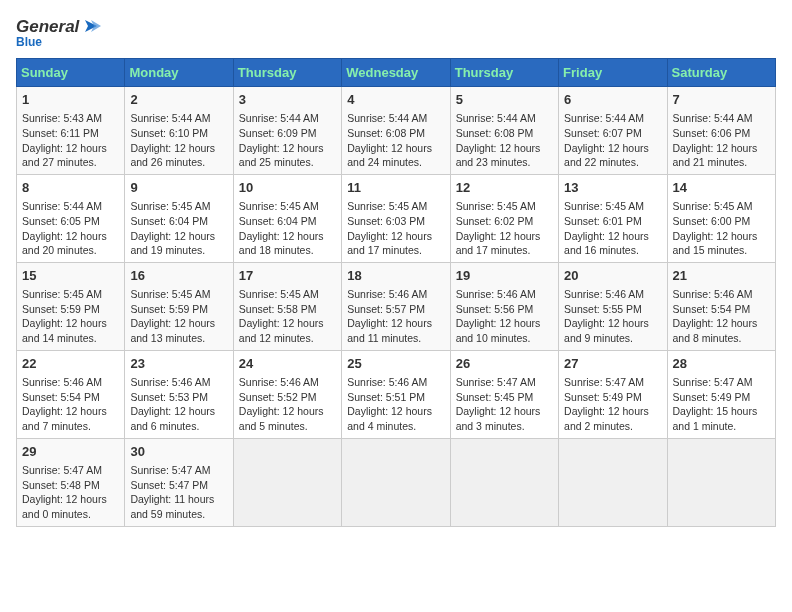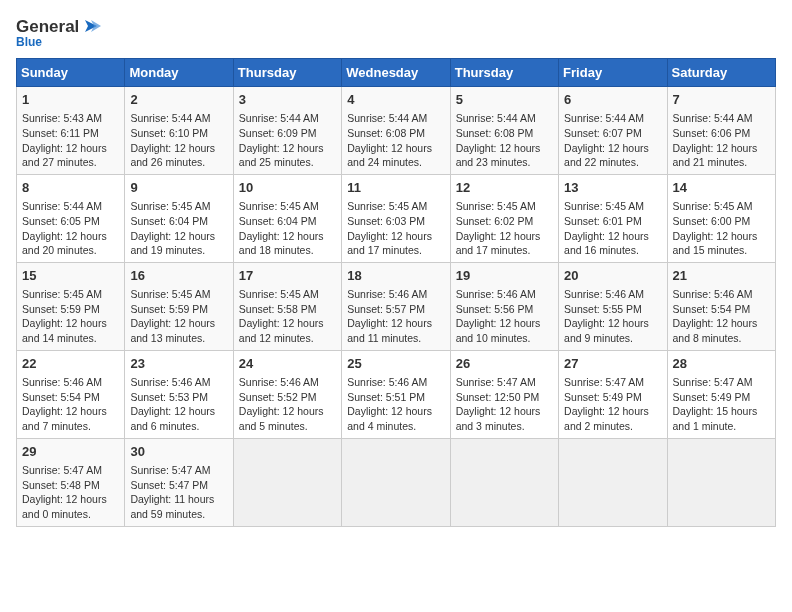--- a/index.html
+++ b/index.html
@@ -33,21 +33,21 @@
       font-size: 15px;
       color: #555;
     }
     table {
       width: 100%;
       border-collapse: collapse;
       font-size: 11px;
     }
     thead tr th {
       background-color: #2a6abf;
-      color: #ffffff;
+      color: #86efac;
       font-size: 13px;
       font-weight: bold;
       padding: 6px 4px;
       text-align: left;
       border: 1px solid #1e55a0;
     }
     tbody tr td {
       vertical-align: top;
       padding: 4px 5px;
       border: 1px solid #ccc;
@@ -71,21 +71,21 @@
       background: #f0f0f0 !important;
     }
   </style>
 </head>
 <body>
 
 <div class="header">
   <div class="logo">
   <div style="display:flex;flex-direction:column;align-items:flex-start;">
     <div style="display:flex;align-items:center;gap:2px;">
-      <div style="font-size:17px;font-weight:bold;color:#333;line-height:1;">General</div>
+      <div style="font-size:17px;font-weight:bold;color:#333;line-height:1;font-style:italic;">General</div>
       <svg width="20" height="20" viewBox="0 0 20 20">
         <polygon points="4,4 16,10 4,16 7,10" fill="#1a6abf"></polygon>
         <polygon points="10,4 20,10 10,16 13,10" fill="#4a90d9" opacity="0.7"></polygon>
       </svg>
     </div>
     <div style="font-size:12px;font-weight:bold;color:#1a6abf;line-height:1;">Blue</div>
   </div>
 </div>
   <div class="title-block">
     <div class="month-title"></div>
@@ -131,21 +131,21 @@
         <td><span class="day-number">18</span><span>Sunrise: 5:46 AM</span><br><span>Sunset: 5:57 PM</span><br><span>Daylight: 12 hours and 11 minutes.</span></td>
         <td><span class="day-number">19</span><span>Sunrise: 5:46 AM</span><br><span>Sunset: 5:56 PM</span><br><span>Daylight: 12 hours and 10 minutes.</span></td>
         <td><span class="day-number">20</span><span>Sunrise: 5:46 AM</span><br><span>Sunset: 5:55 PM</span><br><span>Daylight: 12 hours and 9 minutes.</span></td>
         <td><span class="day-number">21</span><span>Sunrise: 5:46 AM</span><br><span>Sunset: 5:54 PM</span><br><span>Daylight: 12 hours and 8 minutes.</span></td>
       </tr>
       <tr>
         <td><span class="day-number">22</span><span>Sunrise: 5:46 AM</span><br><span>Sunset: 5:54 PM</span><br><span>Daylight: 12 hours and 7 minutes.</span></td>
         <td><span class="day-number">23</span><span>Sunrise: 5:46 AM</span><br><span>Sunset: 5:53 PM</span><br><span>Daylight: 12 hours and 6 minutes.</span></td>
         <td><span class="day-number">24</span><span>Sunrise: 5:46 AM</span><br><span>Sunset: 5:52 PM</span><br><span>Daylight: 12 hours and 5 minutes.</span></td>
         <td><span class="day-number">25</span><span>Sunrise: 5:46 AM</span><br><span>Sunset: 5:51 PM</span><br><span>Daylight: 12 hours and 4 minutes.</span></td>
-        <td><span class="day-number">26</span><span>Sunrise: 5:47 AM</span><br><span>Sunset: 12:50 PM</span><br><span>Daylight: 12 hours and 3 minutes.</span></td>
+        <td><span class="day-number">26</span><span>Sunrise: 5:47 AM</span><br><span>Sunset: 5:45 PM</span><br><span>Daylight: 12 hours and 3 minutes.</span></td>
         <td><span class="day-number">27</span><span>Sunrise: 5:47 AM</span><br><span>Sunset: 5:49 PM</span><br><span>Daylight: 12 hours and 2 minutes.</span></td>
         <td><span class="day-number">28</span><span>Sunrise: 5:47 AM</span><br><span>Sunset: 5:49 PM</span><br><span>Daylight: 15 hours and 1 minute.</span></td>
       </tr>
       <tr>
         <td><span class="day-number">29</span><span>Sunrise: 5:47 AM</span><br><span>Sunset: 5:48 PM</span><br><span>Daylight: 12 hours and 0 minutes.</span></td>
         <td><span class="day-number">30</span><span>Sunrise: 5:47 AM</span><br><span>Sunset: 5:47 PM</span><br><span>Daylight: 11 hours and 59 minutes.</span></td>
         <td class="empty"></td>
         <td class="empty"></td>
         <td class="empty"></td>
         <td class="empty"></td>

